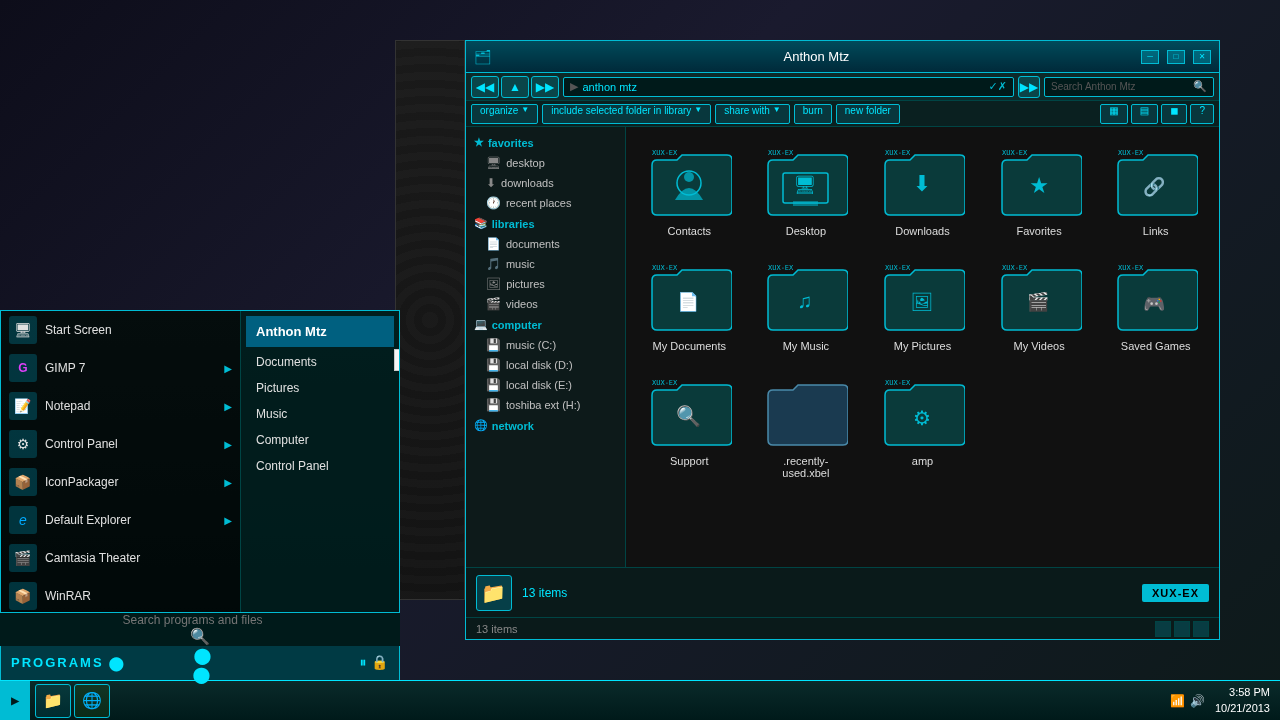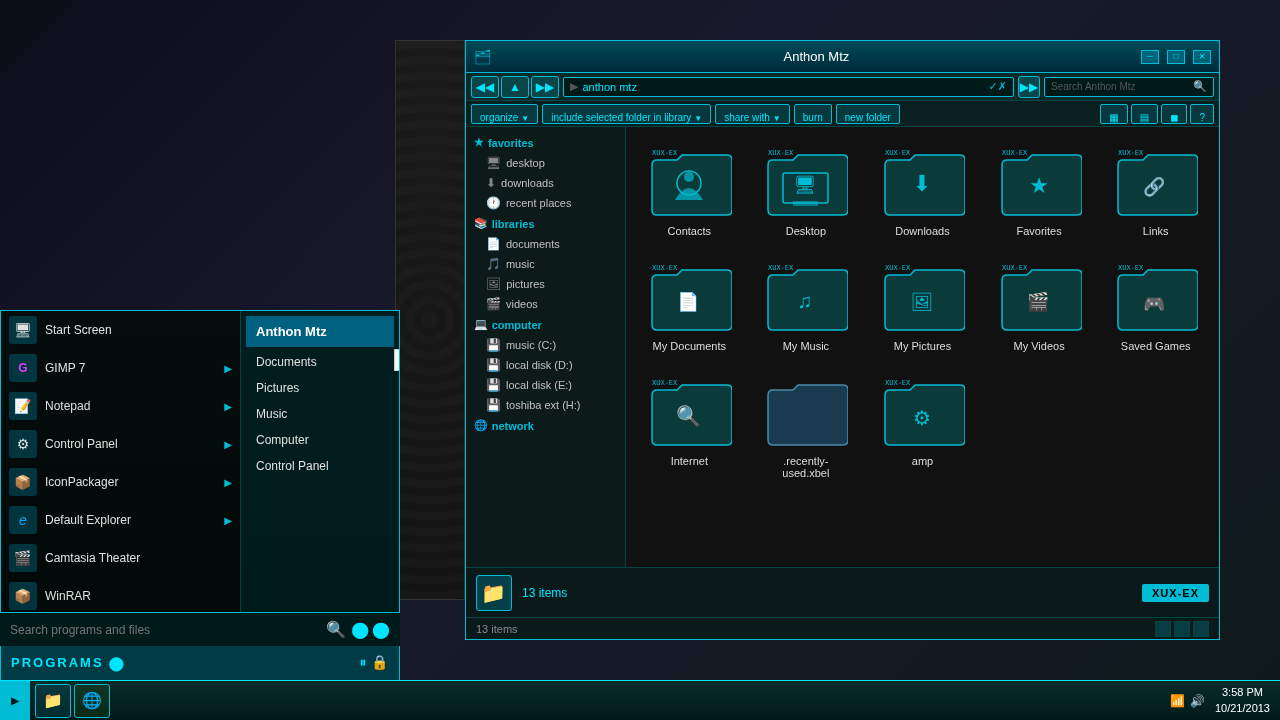--- a/index.html
+++ b/index.html
@@ -86,21 +86,21 @@
       border: 1px solid #00bcd4;
       border-radius: 3px;
       display: flex;
       align-items: center;
       justify-content: center;
       cursor: pointer;
     }
     .taskbar-clock {
       color: white;
       font-size: 11px;
-      text-align: center;
+      text-align: right;
       padding-right: 10px;
       line-height: 1.4;
     }
     .taskbar-tray {
       display: flex;
       align-items: center;
       gap: 5px;
       padding: 0 10px;
     }
 
@@ -324,21 +324,21 @@
     .action-btn {
       height: 20px;
       padding: 0 8px;
       background: rgba(0,150,180,0.2);
       border: 1px solid #00bcd4;
       border-radius: 2px;
       color: #00e5ff;
       font-size: 10px;
       cursor: pointer;
       display: flex;
-      align-items: flex-end;
+      align-items: flex-start;
       gap: 3px;
     }
     .explorer-body {
       display: flex;
       flex: 1;
       overflow: hidden;
     }
     
     .explorer-sidebar {
       width: 160px;
@@ -740,21 +740,21 @@
           </div>
 
           <div class="folder-item">
             <div class="folder-icon">
               <svg viewBox="0 0 85 75" xmlns="http://www.w3.org/2000/svg">
                 <path d="M5 20 Q5 15 10 15 L30 15 L35 10 L80 10 Q85 10 85 15 L85 65 Q85 70 80 70 L10 70 Q5 70 5 65 Z" fill="#0a3a3a" stroke="#00bcd4" stroke-width="1.5"></path>
                 <text x="5" y="10" fill="#00bcd4" font-size="7" font-family="monospace">XUX-EX</text>
                 <text x="42" y="48" fill="#00bcd4" font-size="20" text-anchor="middle">🔍</text>
               </svg>
             </div>
-            <div class="folder-label">Internet</div>
+            <div class="folder-label">Support</div>
           </div>
 
           <div class="folder-item">
             <div class="folder-icon">
               <svg viewBox="0 0 85 75" xmlns="http://www.w3.org/2000/svg">
                 <path d="M5 20 Q5 15 10 15 L30 15 L35 10 L80 10 Q85 10 85 15 L85 65 Q85 70 80 70 L10 70 Q5 70 5 65 Z" fill="#1a3a50" stroke="#4a8aaa" stroke-width="1.5"></path>
               </svg>
             </div>
             <div class="folder-label">.recently-used.xbel</div>
           </div>
@@ -859,21 +859,21 @@
     <div class="start-menu-bottom">
       <span class="programs-btn">PROGRAMS</span>
       <span style="color:#00e5ff;margin-left:5px;font-size:14px;">⬤</span>
       <span style="margin-left:auto;display:flex;gap:5px;">
         <span style="color:#00e5ff;cursor:pointer;font-size:14px;">⏸</span>
         <span style="color:#00e5ff;cursor:pointer;font-size:14px;">🔒</span>
       </span>
     </div>
   </div>
 
-  <div class="search-bar" style="bottom:74px;">
+  <div class="search-bar" style="bottom:74px;flex-direction:column;">
     <input class="search-input" type="text" placeholder="Search programs and files" style="">
     <span style="color:#00bcd4;">🔍</span>
     <span style="color:#00e5ff;margin-left:5px;cursor:pointer;">⬤</span>
     <span style="color:#00e5ff;margin-left:3px;cursor:pointer;">⬤</span>
   </div>
 
   <div class="taskbar">
     <div class="taskbar-start" style="color:#001a1a;font-weight:bold;font-size:10px;">▶</div>
     <div class="taskbar-items">
       <div class="taskbar-item">

